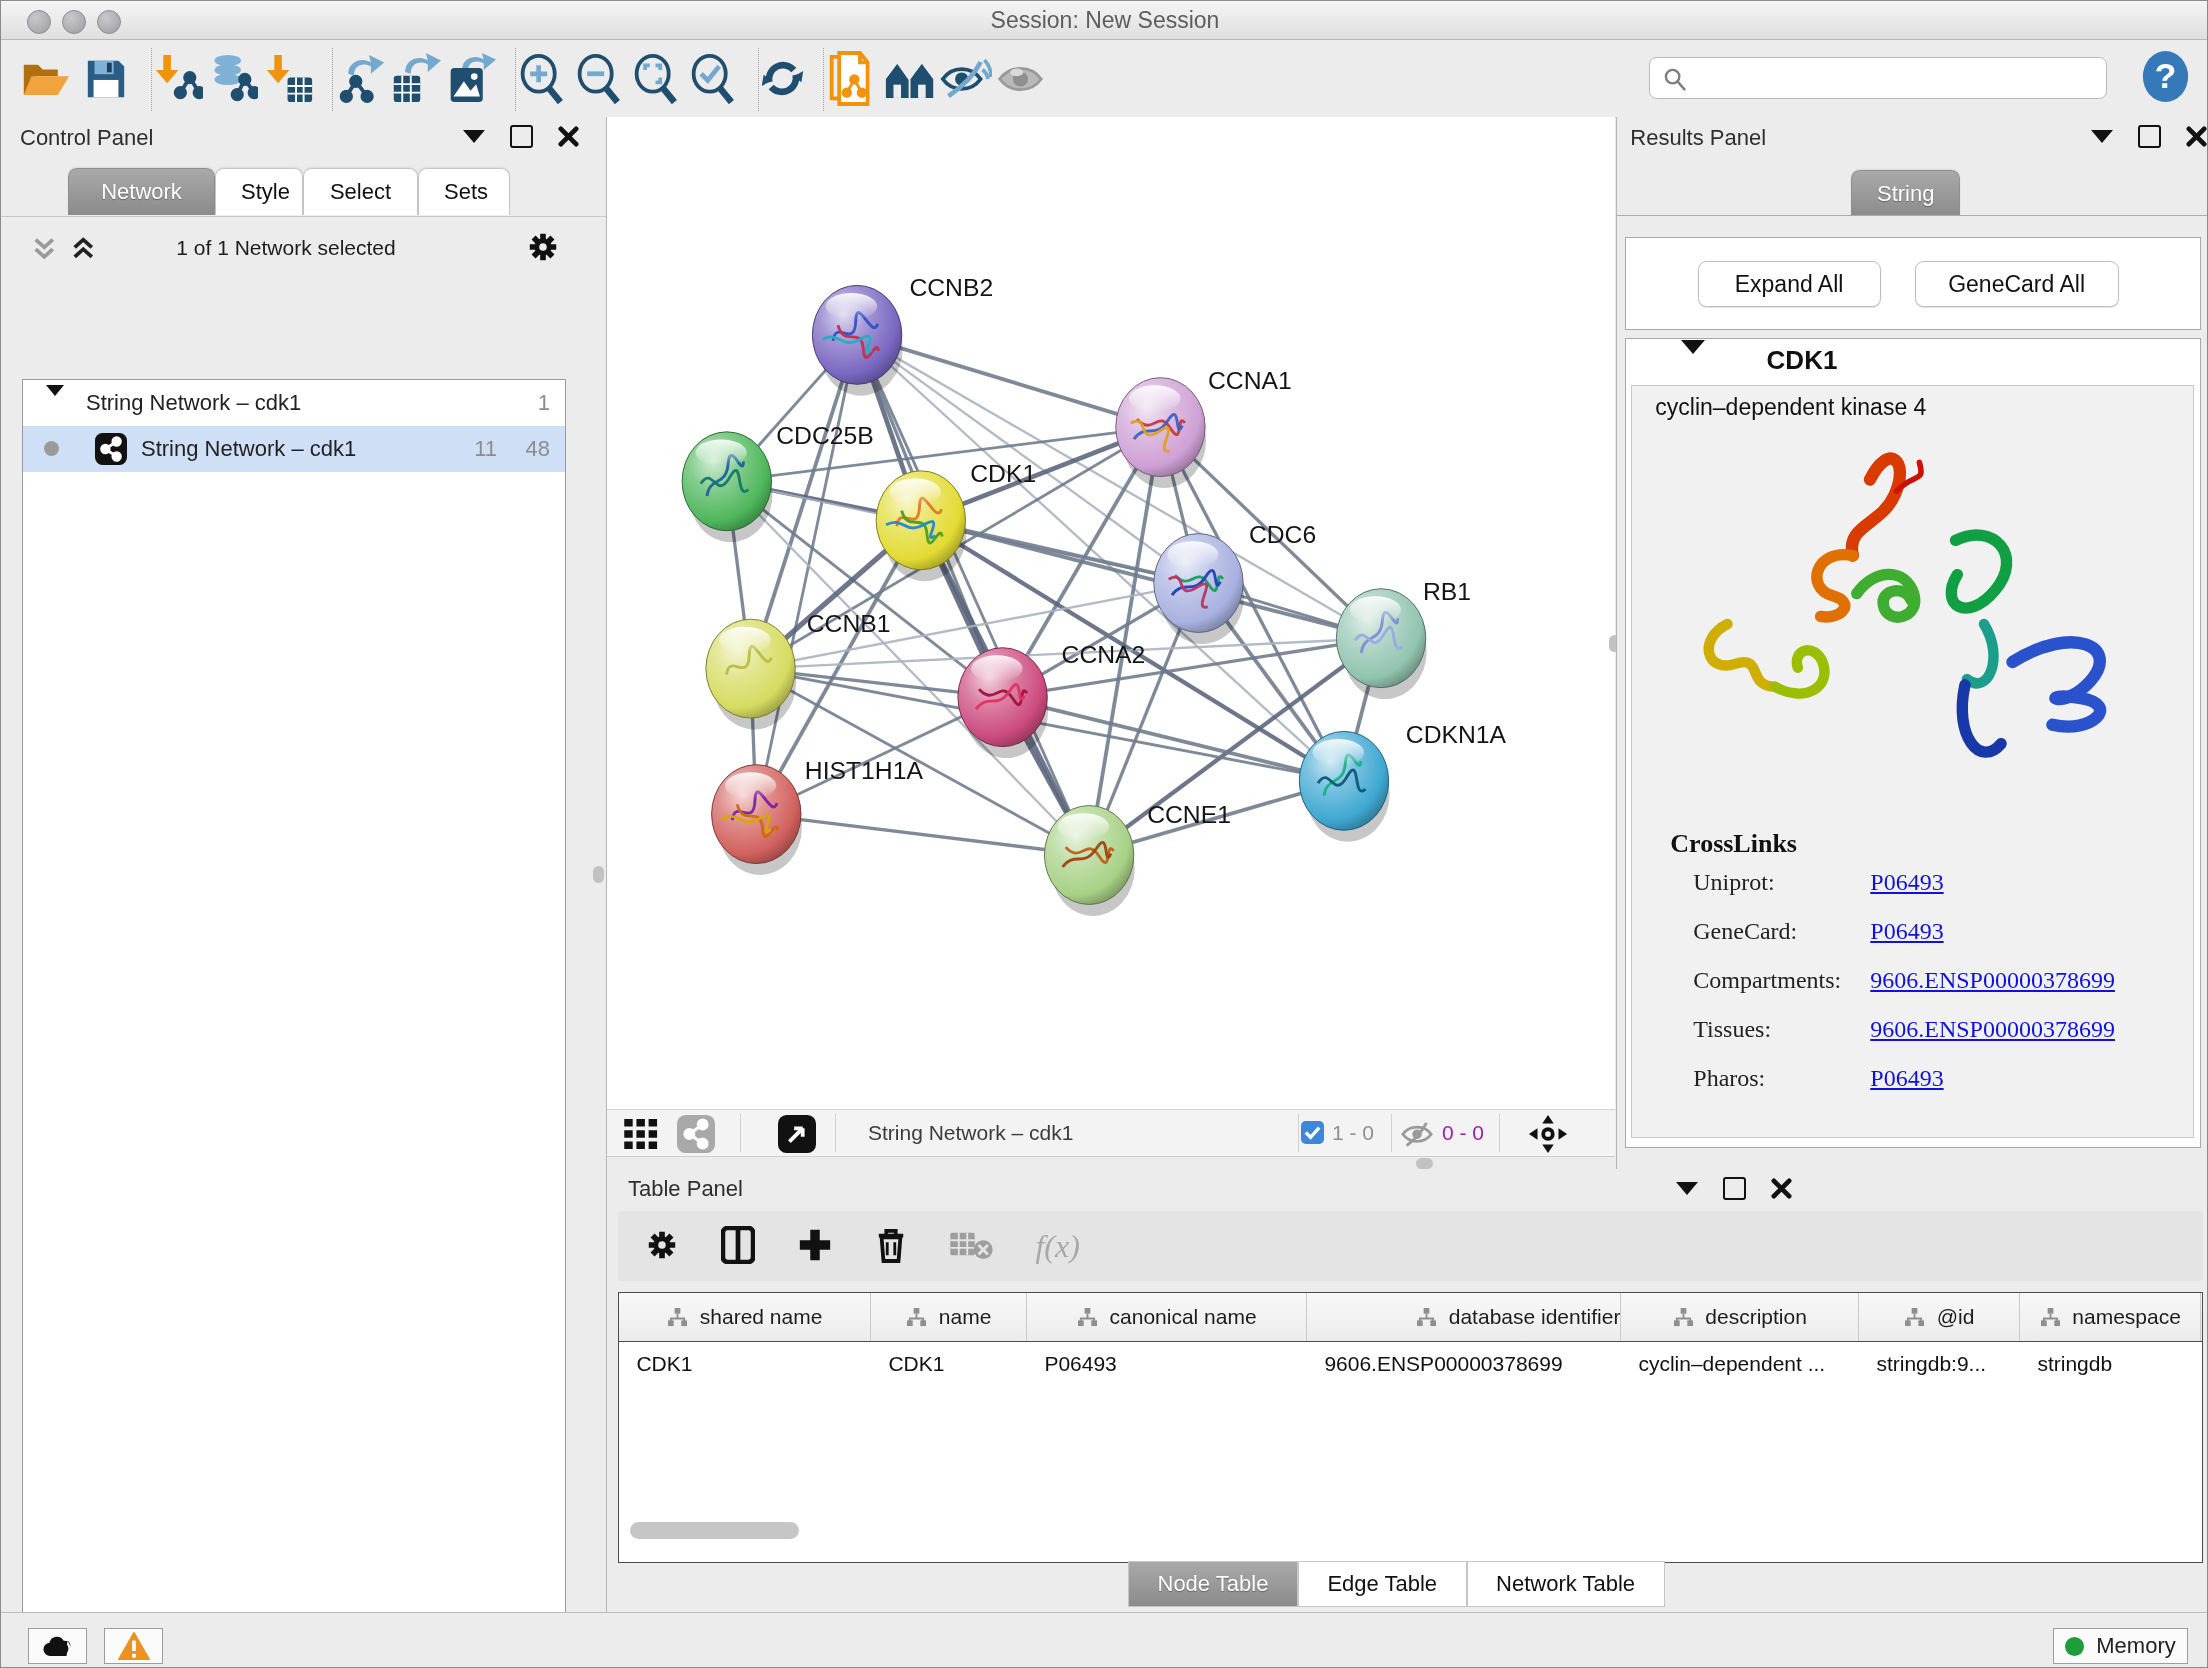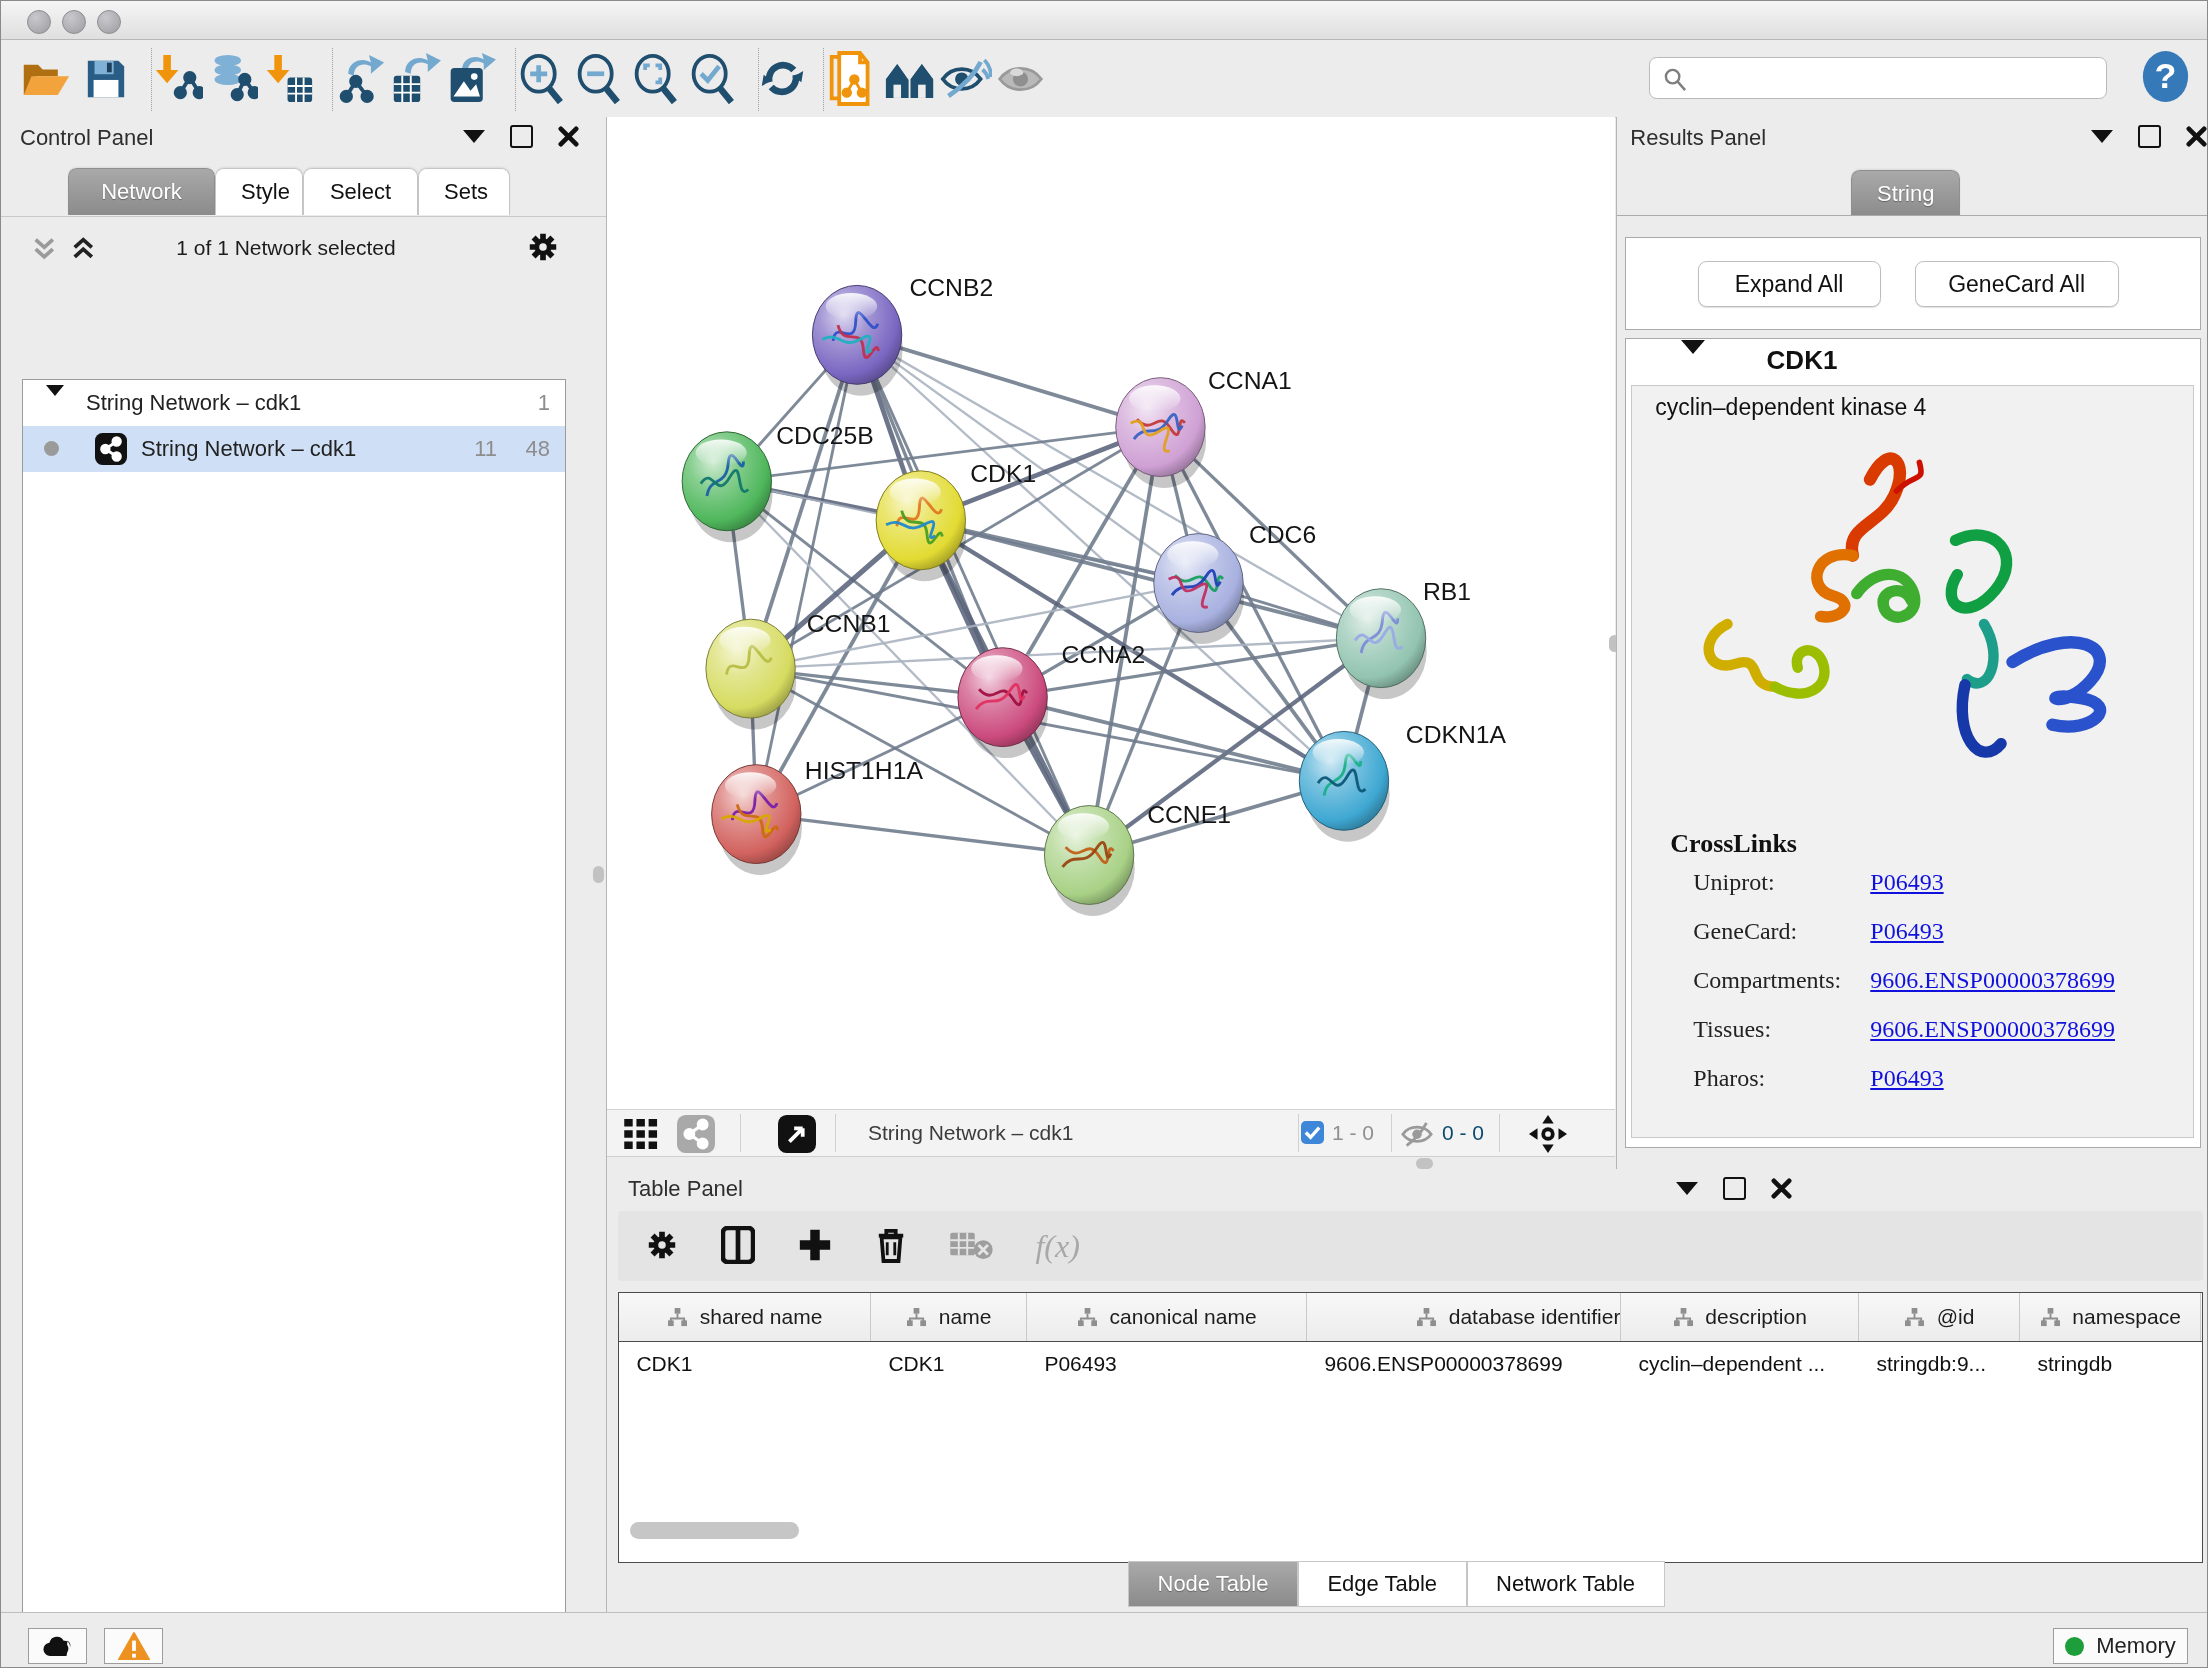--- a/index.html
+++ b/index.html
@@ -68,20 +68,21 @@
 </style>
 </head>
 <body>
 
 <div id="app">
 
   <div id="titlebar" class="abs">
     <div class="tlight" style="left:26px"></div>
     <div class="tlight" style="left:61px"></div>
     <div class="tlight" style="left:96px"></div>
+    <div id="title-text">Session: New Session</div>
   </div>
 
   <div id="toolbar" class="abs">
     <div class="tbicon" style="left:19px">
       <svg width="49" height="44" viewBox="0 0 52 46">
           <path d="M2 8 L2 40 L16 18 Z" fill="#b06f10"></path>
           <path d="M2 8 h15 l5 5 h16 v7 H10 L2 40 Z" fill="#b06f10"></path>
           <path d="M10 20 h40 L38 40 H2 Z" fill="#f2a33c"></path>
         </svg>
     </div>
@@ -590,21 +591,21 @@
     </div>
     <div class="abs" style="left:725px;top:11.4px;font-size:21px;color:#8f8f8f">1 - 0</div>
     <div class="abs" style="left:784px;top:3.8px;height:38px;border-left:1px solid #d0d0d0"></div>
     <div class="abs" style="left:793px;top:9.5px">
       <svg width="34" height="28.5" viewBox="0 0 36 30">
           <path d="M3 15 C10 5 26 5 33 15 C26 25 10 25 3 15 Z" fill="none" stroke="#9a9a9a" stroke-width="3"></path>
           <circle cx="18" cy="15" r="5" fill="#9a9a9a"></circle>
           <path d="M7 27 C18 19 24 11 28 3" stroke="#9a9a9a" stroke-width="3" fill="none"></path>
         </svg>
     </div>
-    <div class="abs" style="left:835px;top:11.4px;font-size:21px;color:#0c4a6e">0 - 0</div>
+    <div class="abs" style="left:835px;top:11.4px;font-size:21px;color:#a21caf">0 - 0</div>
     <div class="abs" style="left:892px;top:3.8px;height:38px;border-left:1px solid #d0d0d0"></div>
     <div class="abs" style="left:921px;top:3.8px">
       <svg width="40" height="40" viewBox="0 0 42 42">
           <g fill="#111">
             <circle cx="21" cy="21" r="7"></circle>
             <path d="M21 1 l6 9 h-12 Z M21 41 l6 -9 h-12 Z M1 21 l9 -6 v12 Z M41 21 l-9 -6 v12 Z"></path>
           </g>
           <circle cx="21" cy="21" r="3" fill="#f3f3f3"></circle>
         </svg>
     </div>

